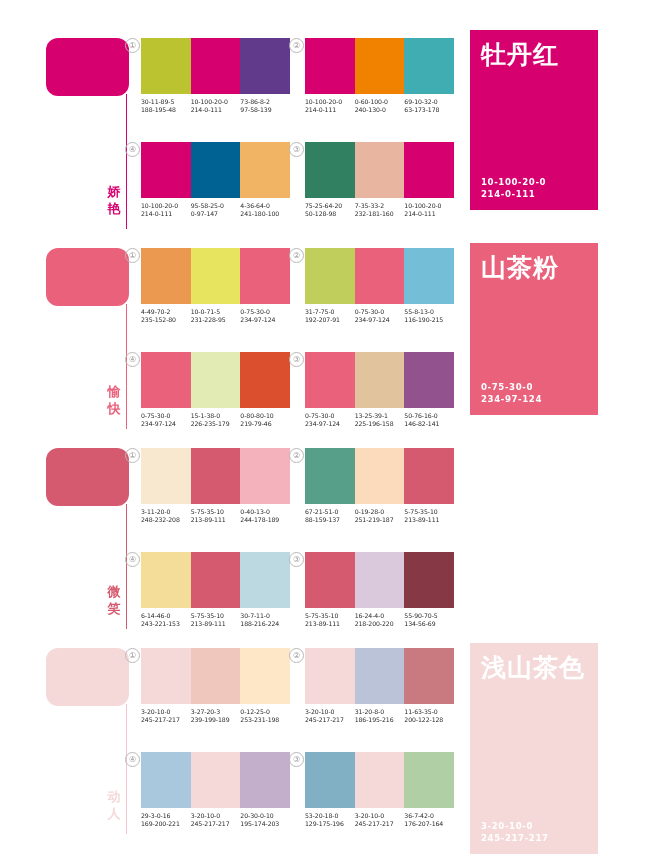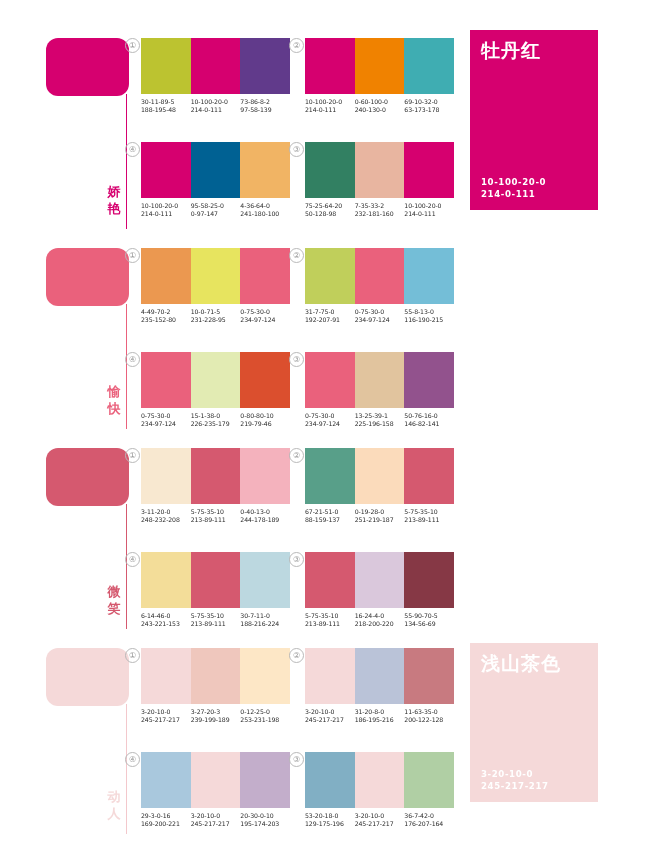--- a/index.html
+++ b/index.html
@@ -63,21 +63,21 @@
     white-space:nowrap;
     letter-spacing:-0.1px;
   }
   .cap b{display:block;font-weight:normal;}
 
   
   .panel{position:absolute;}
   .panel-inner{position:relative;width:100%;height:100%;}
   .panel-title{
     position:absolute;left:11px;top:8px;
-    font-size:19px;
+    font-size:25px;
     font-weight:bold;
     letter-spacing:1px;
     font-family:"DejaVu Sans","Liberation Sans",sans-serif;
     color:#ffffff;
     text-align:right;
   }
   .panel-code{
     position:absolute;left:11px;bottom:10px;
     font-size:8.6px;
     line-height:11.5px;
@@ -290,20 +290,29 @@
             <b>13-25-39-1</b>
             <b>225-196-158</b>
           </div>
           <div class="cap">
             <b>50-76-16-0</b>
             <b>146-82-141</b>
           </div>
         </div>
       </div>
     </div>
+    <div class="panel" style="left: 470px; top: 243px; width: 128px; height: 172px; background: rgb(234, 97, 124);">
+      <div class="panel-inner">
+        <div class="panel-title" style="color: rgb(255, 255, 255);">山茶粉</div>
+        <div class="panel-code" style="color: rgb(255, 255, 255);">
+          <b>0-75-30-0</b>
+          <b>234-97-124</b>
+        </div>
+      </div>
+    </div>
     <div class="section" style="top: 440px; height: 195px;">
       <div class="keycol">
         <div class="keyswatch" style="background: rgb(213, 89, 111);"></div>
         <div class="keyline" style="background: rgb(213, 89, 111); height: 125px;"></div>
         <div class="keyname" style="color: rgb(213, 89, 111); top: 143px;">
           <span>微</span>
           <span>笑</span>
         </div>
       </div>
       <div class="group" style="left: 141px; top: 8px;">
@@ -486,21 +495,21 @@
             <b>3-20-10-0</b>
             <b>245-217-217</b>
           </div>
           <div class="cap">
             <b>36-7-42-0</b>
             <b>176-207-164</b>
           </div>
         </div>
       </div>
     </div>
-    <div class="panel" style="left: 470px; top: 643px; width: 128px; height: 159px; background: rgb(245, 217, 217);">
+    <div class="panel" style="left: 470px; top: 643px; width: 128px; height: 211px; background: rgb(245, 217, 217);">
       <div class="panel-inner">
         <div class="panel-title" style="color: rgb(255, 255, 255);">浅山茶色</div>
         <div class="panel-code" style="color: rgb(255, 255, 255);">
           <b>3-20-10-0</b>
           <b>245-217-217</b>
         </div>
       </div>
     </div>
   </div>
 

